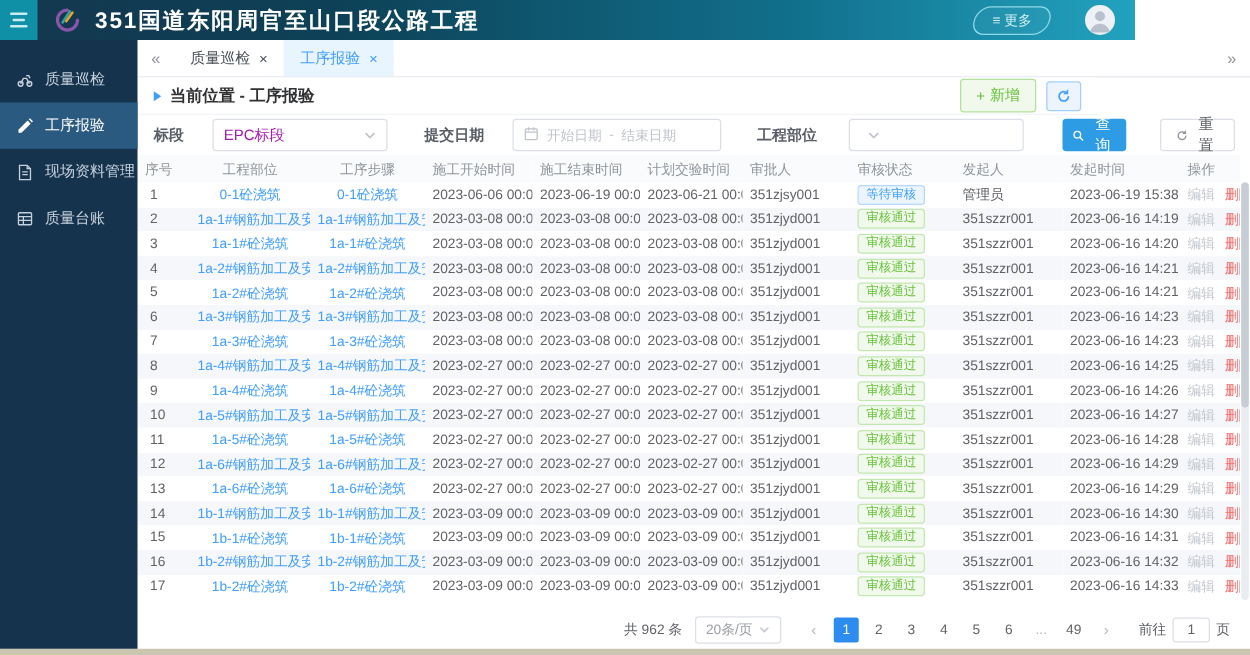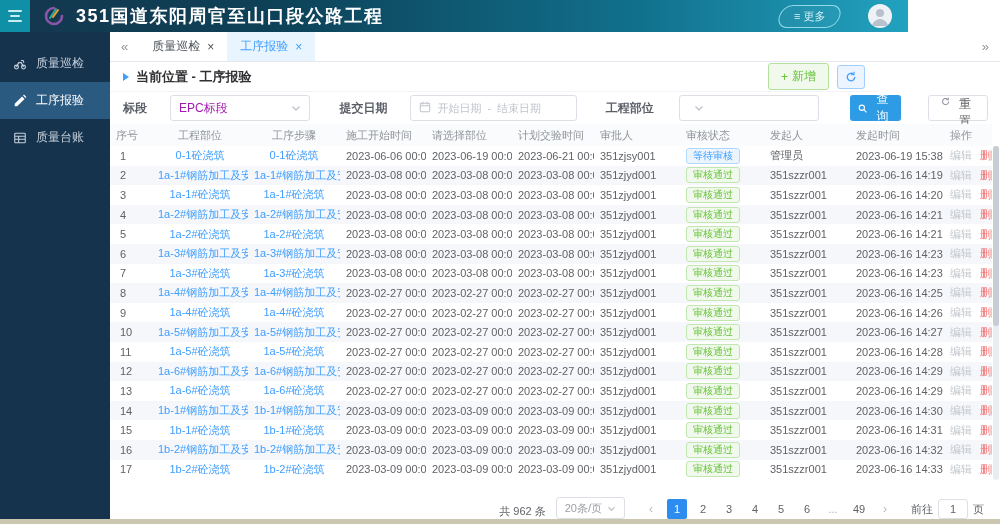--- a/index.html
+++ b/index.html
@@ -54,21 +54,21 @@
   .f-select .val.placeholder { color:#c0c4cc; }
   .sel-section { width:160px; }
   .sel-part { width:160px; margin-left:2px; }
   .chev { width:10px; height:10px; flex:none; margin-left:6px; }
   .f-date { width:190px; height:26px; border:1px solid #dcdfe6; border-radius:3px; display:flex; align-items:center; padding:0 8px; gap:6px; cursor:text; }
   .f-date .ph { color:#c0c4cc; font-size:11px; white-space:nowrap; }
   .f-date .sep { color:#c0c4cc; font-size:11px; }
   .cal-icon svg { width:12px; height:12px; }
   .btn-search { display:flex; align-items:center; gap:5px; background:#2d9ce5; color:#fff; border:none; font-size:12px; padding:0 8px; height:26px; border-radius:3px; cursor:pointer; margin-left:8px; }
   .btn-search svg { width:11px; height:11px; }
-  .btn-reset { display:flex; align-items:flex-start; gap:5px; background:#fff; color:#606266; border:1px solid #dcdfe6; font-size:12px; padding:0 12px; height:26px; border-radius:3px; cursor:pointer; margin-left:4px; }
+  .btn-reset { display:flex; align-items:center; gap:5px; background:#fff; color:#606266; border:1px solid #dcdfe6; font-size:12px; padding:0 12px; height:26px; border-radius:3px; cursor:pointer; margin-left:4px; }
   .btn-reset svg { width:11px; height:11px; }
 
   
   .table-area { position:absolute; left:110px; top:124px; width:890px; height:357px; background:#fff; }
   table { width:882px; table-layout:fixed; border-collapse:collapse;padding-left:24px; }
   thead th { height:22px; background:#fafbfc; color:#8f949b; font-size:11px; font-weight:normal; text-align:left; padding:0 6px; white-space:nowrap; overflow:hidden; }
   thead th.c-center { text-align:center; }
   tbody td { height:19.6px; font-size:11px; color:#606266; padding:0 6px; white-space:nowrap; overflow:hidden; }
   tbody tr:nth-child(even) { background:#f5f7fa; }
   td.c-center { text-align:center; }
@@ -76,21 +76,21 @@
   .link { color:#409eff; text-decoration:none; cursor:pointer; }
   .badge { display:inline-block; font-size:10px; line-height:14px; padding:0 6px; border-radius:3px; }
   .badge.pending { color:#409eff; background:#ecf5ff; border:1px solid #b3d8ff; }
   .badge.approved { color:#67c23a; background:#f0f9eb; border:1px solid #c2e7b0;text-align:right; }
   .act-edit { color:#c3c7cd; cursor:pointer; margin-right:8px; }
   .act-del { color:#f56c6c; cursor:pointer; }
   .v-scrollbar { position:absolute; right:1px; top:22px; width:6px; height:334px; background:#e9ecf0; border-radius:3px; }
   .v-scrollbar .thumb { position:absolute; top:0; left:0; width:6px; height:180px; background:#c7cdd5; border-radius:3px; cursor:grab; }
 
   
-  .pagination { position:absolute; left:110px; top:488px; width:890px; height:31px; background:#fff; display:flex; align-items:flex-end; justify-content:flex-end; gap:6px; padding-right:16px; font-size:11px; color:#606266; }
+  .pagination { position:absolute; left:110px; top:488px; width:890px; height:31px; background:#fff; display:flex; align-items:center; justify-content:flex-end; gap:6px; padding-right:16px; font-size:11px; color:#606266; }
   .pg-total { margin-right:4px; white-space:nowrap; }
   .pg-size { border:1px solid #dcdfe6; border-radius:3px; height:22px; display:flex; align-items:center; padding:0 8px; color:#9a9da3; cursor:pointer; margin-right:10px; }
   .pg-arrow { color:#b6b9bf; font-size:12px; min-width:20px; height:20px; line-height:20px; text-align:center; cursor:pointer; }
   .pg-page { min-width:20px; height:20px; line-height:20px; text-align:center; border-radius:2px; cursor:pointer; color:#606266; }
   .pg-page.active { background:#2d8cf0; color:#fff; }
   .pg-page.dots { cursor:default; color:#b0b3b8; }
   .pg-goto { display:flex; align-items:center; gap:5px; margin-left:10px; white-space:nowrap; }
   .pg-goto input { width:30px; height:20px; border:1px solid #dcdfe6; border-radius:3px; text-align:center; font-size:11px; color:#606266; font-family:inherit; }
 
   .bottom-strip { position:absolute; left:0; top:519px; width:1000px; height:5px; background:#cbc6af; }
@@ -132,20 +132,29 @@
     <span class="side-label">质量巡检</span>
   </div>
     <div class="side-item active">
     <span class="side-icon">
         <svg viewBox="0 0 16 16" fill="currentColor">
           <path d="M2 11.2L10.4 2.8l2.8 2.8L4.8 14H2v-2.8z"></path>
           <path d="M11.5 1.7l2.8 2.8 1-1L12.5.7z"></path>
         </svg>
       </span>
     <span class="side-label">工序报验</span>
+  </div>
+    <div class="side-item">
+    <span class="side-icon">
+        <svg viewBox="0 0 16 16" fill="none" stroke="currentColor" stroke-width="1.2">
+          <path d="M3 1.5h7l3 3v10H3z"></path>
+          <path d="M10 1.5v3h3M5.5 7.5h5M5.5 10h5"></path>
+        </svg>
+      </span>
+    <span class="side-label">现场资料管理</span>
   </div>
     <div class="side-item">
     <span class="side-icon">
         <svg viewBox="0 0 16 16" fill="none" stroke="currentColor" stroke-width="1.2">
           <rect x="2" y="2.5" width="12" height="11" rx="1"></rect>
           <path d="M2 6h12M6.5 6v7.5M2 9.5h12"></path>
         </svg>
       </span>
     <span class="side-label">质量台账</span>
   </div>
@@ -239,21 +248,21 @@
         <col style="width:86px">
       <col style="width:94px">
         <col style="width:48px">
     </colgroup>
     <thead>
         <tr id="thead-row">
           <th>序号</th>
           <th class="c-center">工程部位</th>
           <th class="c-center">工序步骤</th>
           <th>施工开始时间</th>
-          <th>请选择部位</th>
+          <th>施工结束时间</th>
           <th>计划交验时间</th>
           <th>审批人</th>
           <th>审核状态</th>
           <th>发起人</th>
           <th>发起时间</th>
           <th>操作</th>
         </tr>
       </thead>
     <tbody id="tbody-rows">
         <tr>

